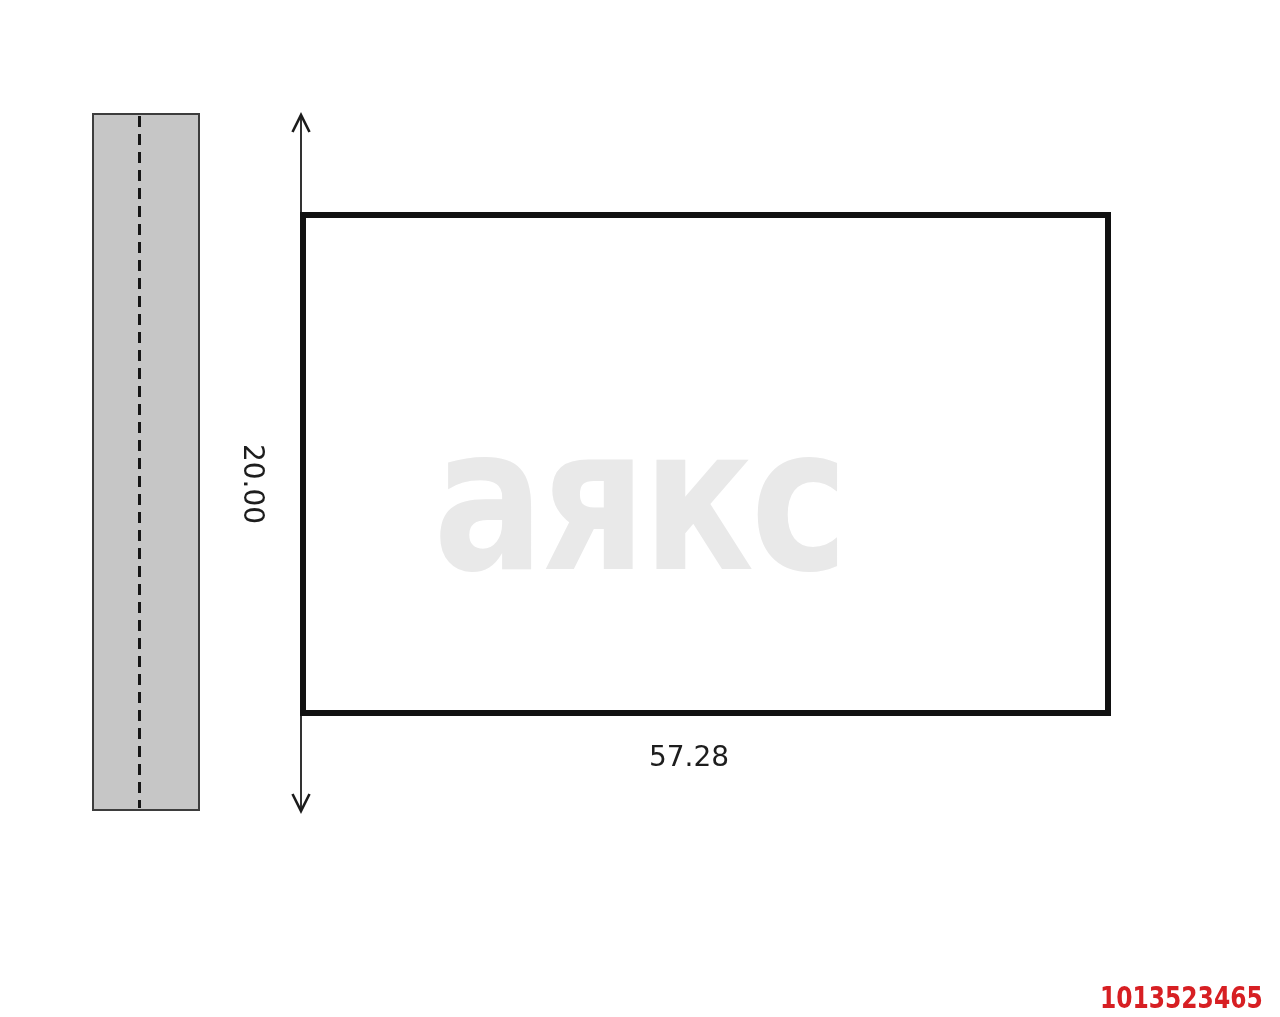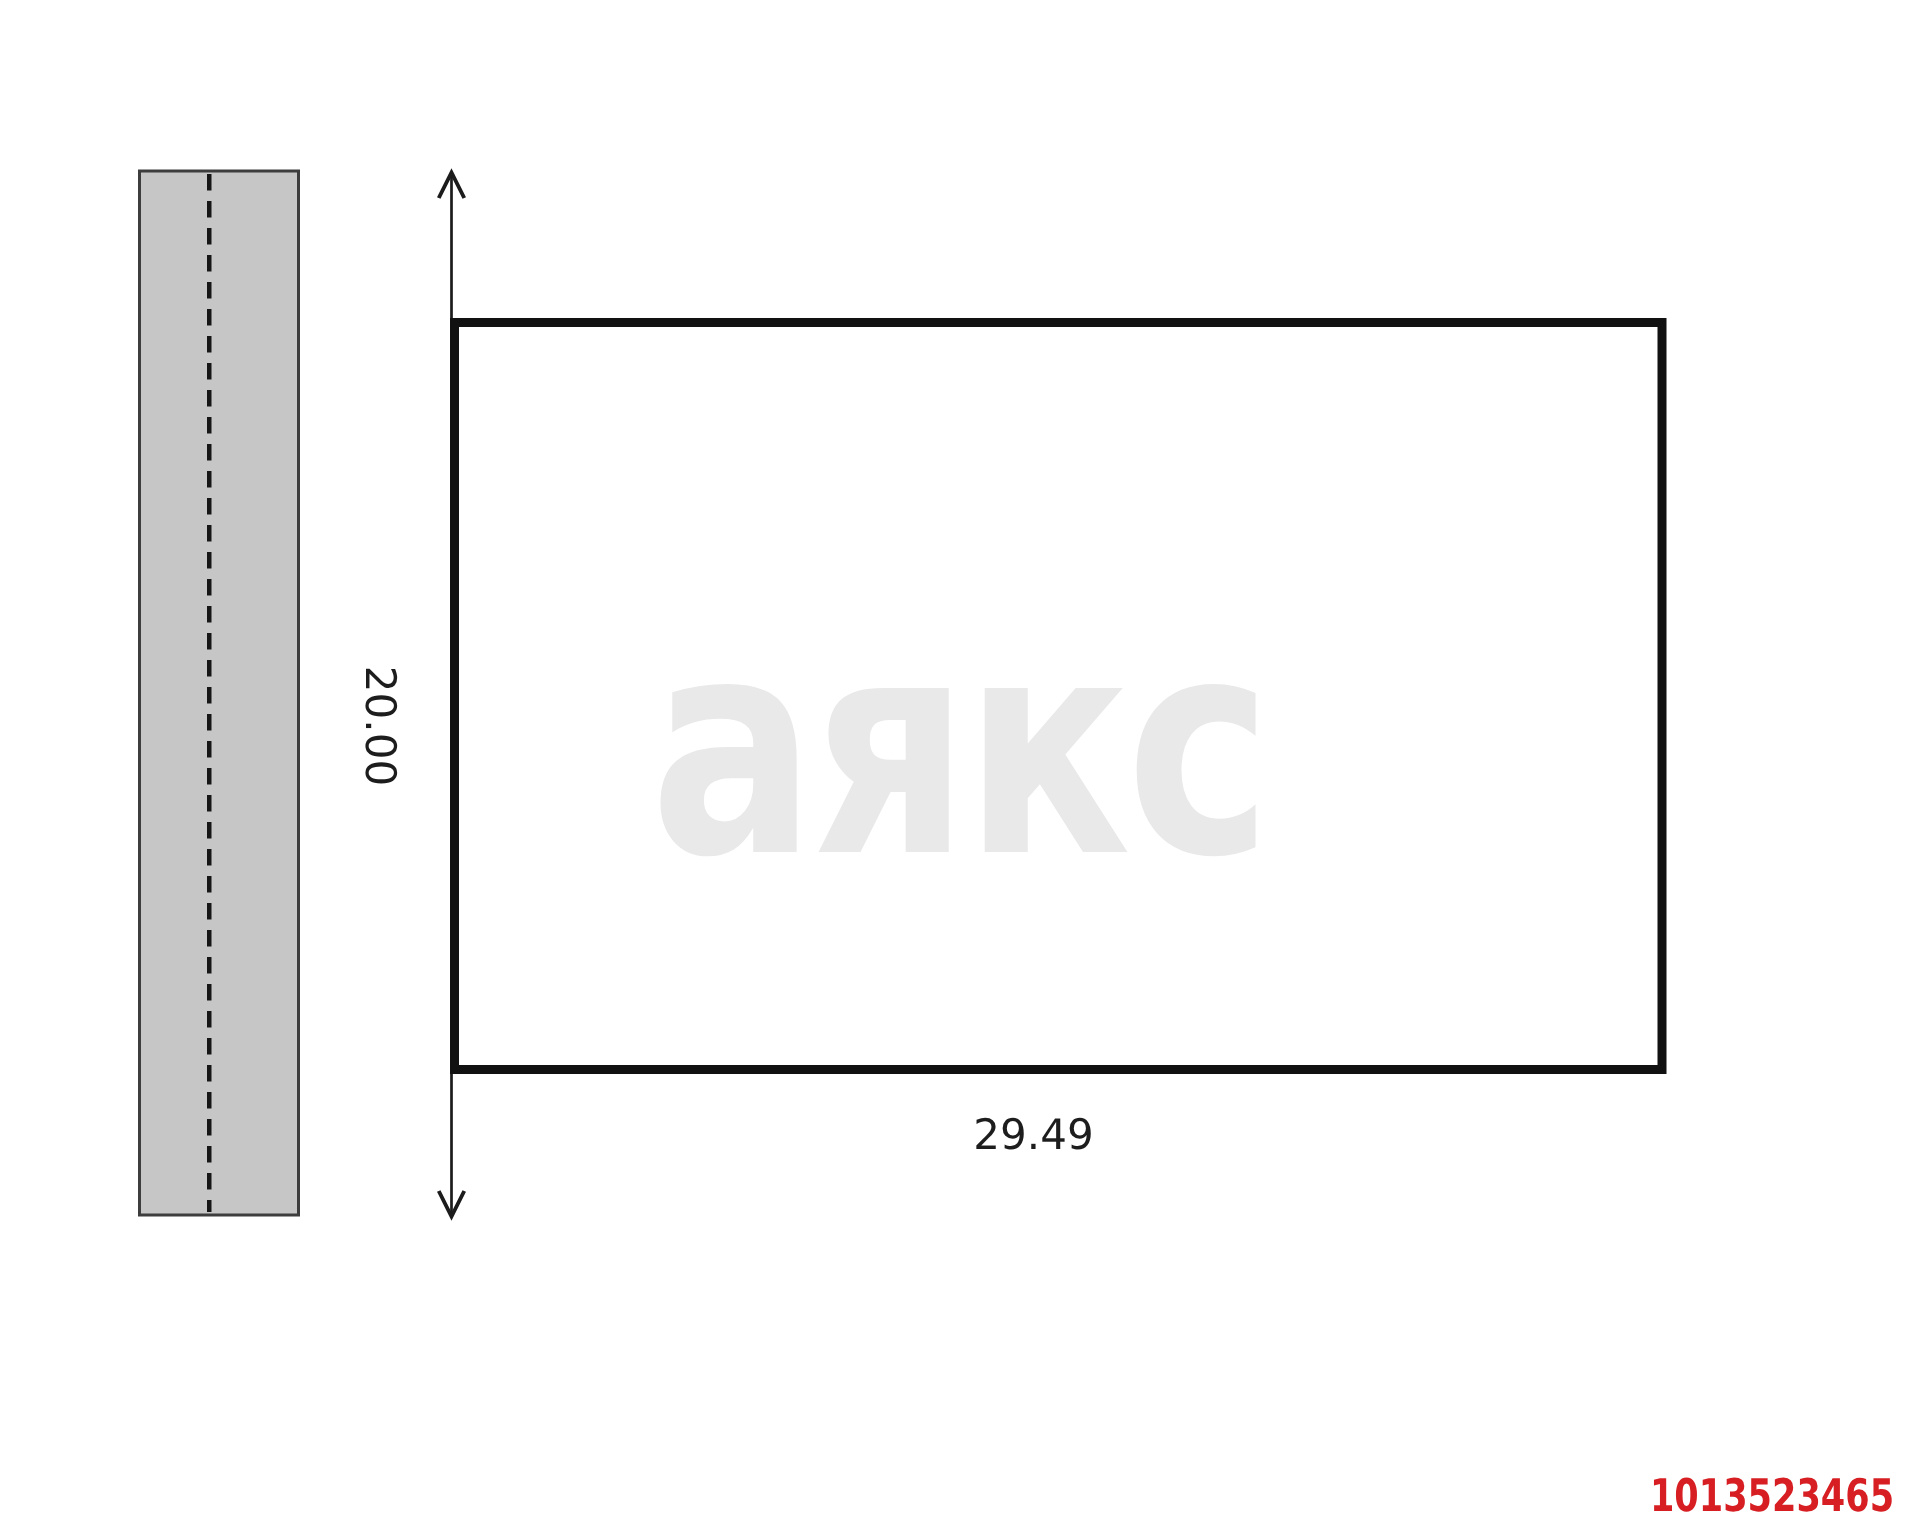--- a/index.html
+++ b/index.html
@@ -82,17 +82,17 @@
     <line x1="301" y1="116" x2="301" y2="810" stroke-width="1.8" stroke="#1c1c1c"></line>
     <polyline points="292.5,132 301,115 309.5,132" fill="none" stroke-width="2.6" stroke="#1c1c1c"></polyline>
     <polyline points="292.5,794 301,811 309.5,794" fill="none" stroke-width="2.6" stroke="#1c1c1c"></polyline>
 
     <rect x="303" y="215" width="805" height="498" stroke-width="6" fill="none" stroke="#111111"></rect>
   </svg>
 
   <div class="watermark">аякс</div>
 
   <div class="dim-label height">20.00</div>
-  <div class="dim-label width">29.49</div>
+  <div class="dim-label width">57.28</div>
 
   <div class="listing-id">1013523465</div>
 
 </div>
 
 </body></html>

